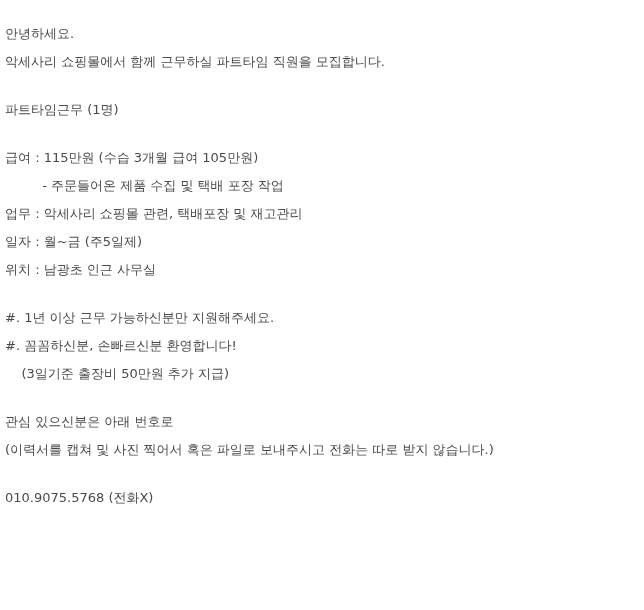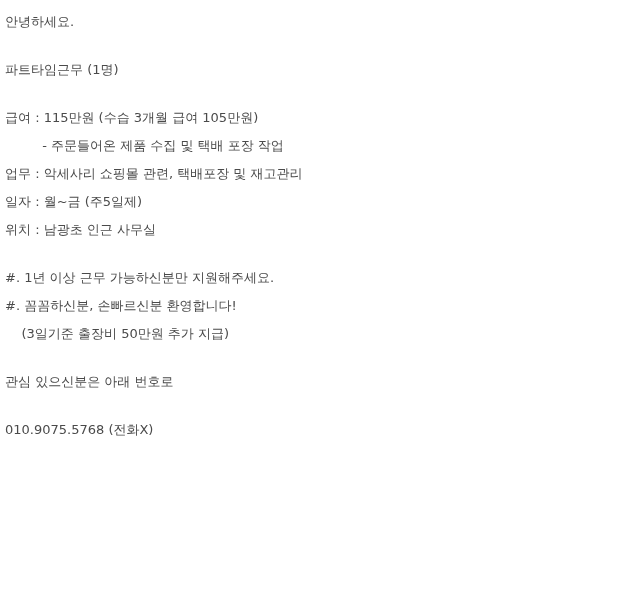--- a/index.html
+++ b/index.html
@@ -9,50 +9,52 @@
   body {
     width: 644px;
     height: 610px;
     background: #ffffff;
     overflow: hidden;
   }
   .doc {
     box-sizing: border-box;
     width: 644px;
     height: 610px;
-    padding: 8px 10px 0 5px;
+    padding: 20px 10px 0 5px;
     font-family: "DejaVu Sans", "Liberation Sans", sans-serif;
     font-size: 13px;
     color: #4a4a4a;
   }
   .line {
     height: 28px;
     line-height: 28px;
     white-space: pre;
     overflow: hidden;
   }
   .line.blank {
     height: 20px;
     line-height: 20px;
   }
 </style>
 </head>
 <body>
 
 <div class="doc" id="doc-root">
     <div class="line">안녕하세요.</div>
+    <div class="line">악세사리 쇼핑몰에서 함께 근무하실 파트타임 직원을 모집합니다.</div>
     <div class="line blank"></div>
     <div class="line">파트타임근무 (1명)</div>
     <div class="line blank"></div>
     <div class="line">급여 : 115만원 (수습 3개월 급여 105만원)</div>
     <div class="line">         - 주문들어온 제품 수집 및 택배 포장 작업</div>
     <div class="line">업무 : 악세사리 쇼핑몰 관련, 택배포장 및 재고관리</div>
     <div class="line">일자 : 월~금 (주5일제)</div>
     <div class="line">위치 : 남광초 인근 사무실</div>
     <div class="line blank"></div>
     <div class="line">#. 1년 이상 근무 가능하신분만 지원해주세요.</div>
     <div class="line">#. 꼼꼼하신분, 손빠르신분 환영합니다!</div>
     <div class="line">    (3일기준 출장비 50만원 추가 지급)</div>
     <div class="line blank"></div>
     <div class="line">관심 있으신분은 아래 번호로</div>
+    <div class="line">(이력서를 캡쳐 및 사진 찍어서 혹은 파일로 보내주시고 전화는 따로 받지 않습니다.)</div>
     <div class="line blank"></div>
     <div class="line">010.9075.5768 (전화X)</div>
   </div>
 
 </body></html>

